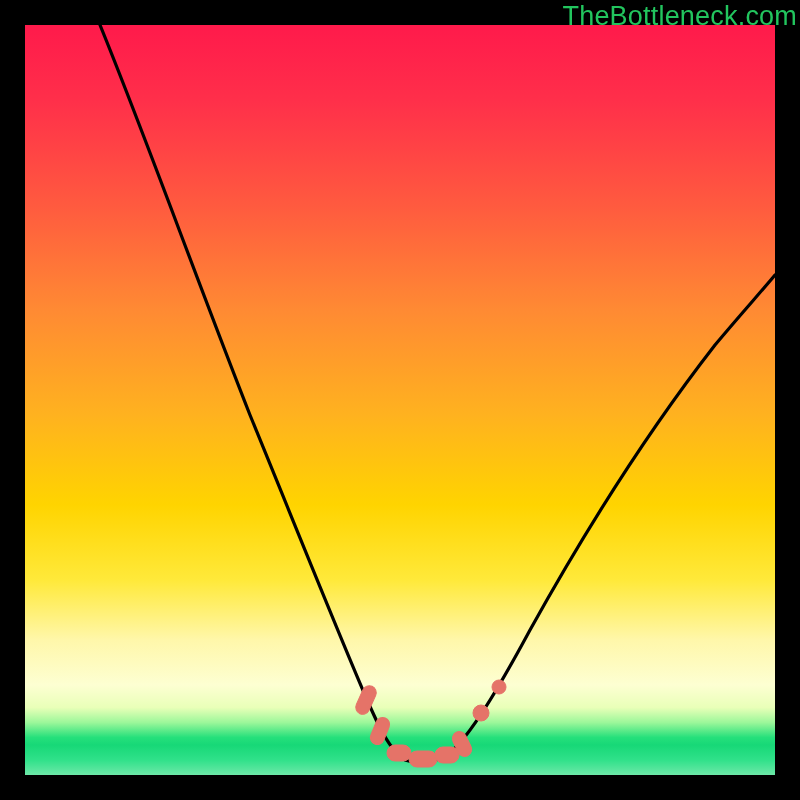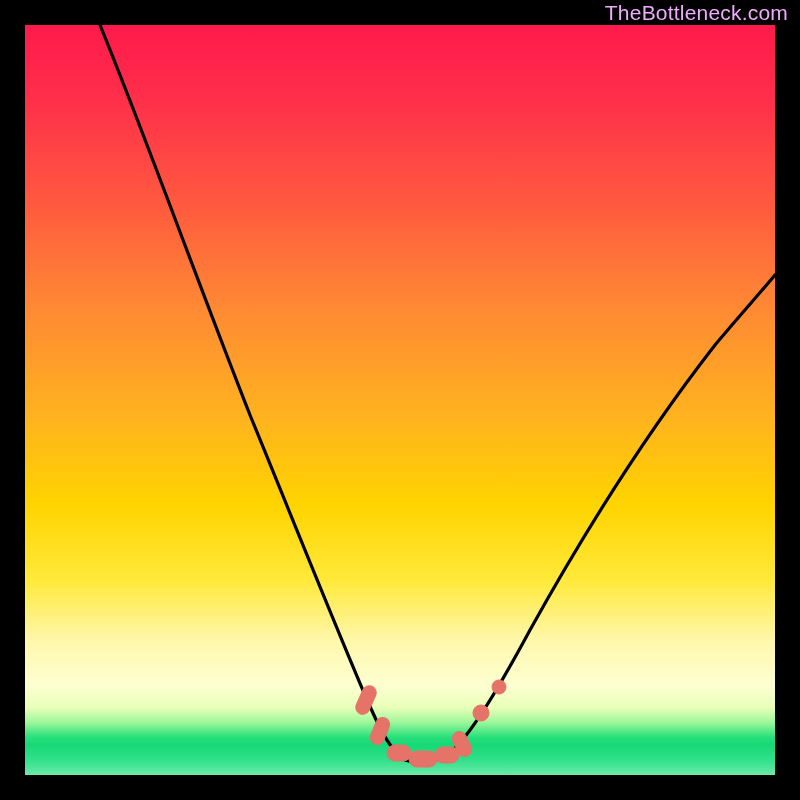--- a/index.html
+++ b/index.html
@@ -49,23 +49,23 @@
   }
   .curve-svg {
     position: absolute;
     inset: 0;
     width: 750px;
     height: 750px;
   }
   .watermark {
     position: absolute;
     top: 1px;
-    right: 12px;
-    color: #f0abfc;
-    font-size: 21px;
+    right: 3px;
+    color: #22c55e;
+    font-size: 27px;
     letter-spacing: 0.2px;
     font-weight: 500;
     user-select: none;
   }
 </style>
 </head>
 <body>
 
 <div class="frame">
   <div class="plot-area">

